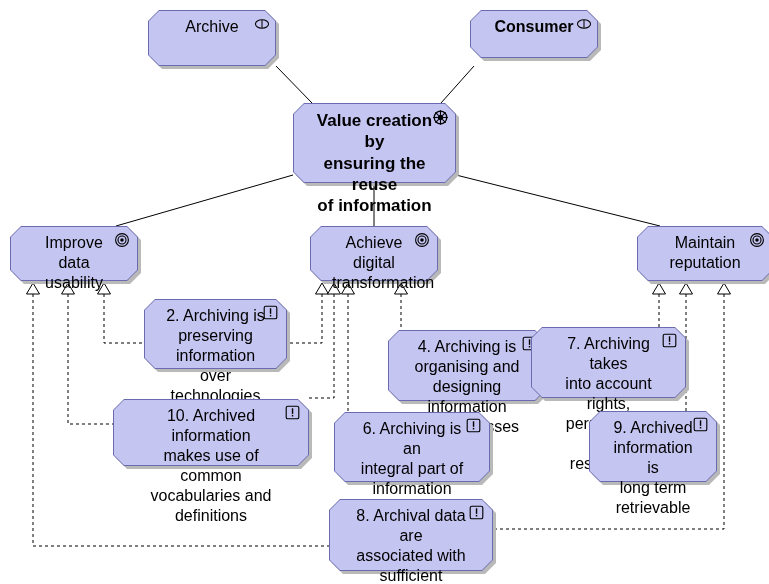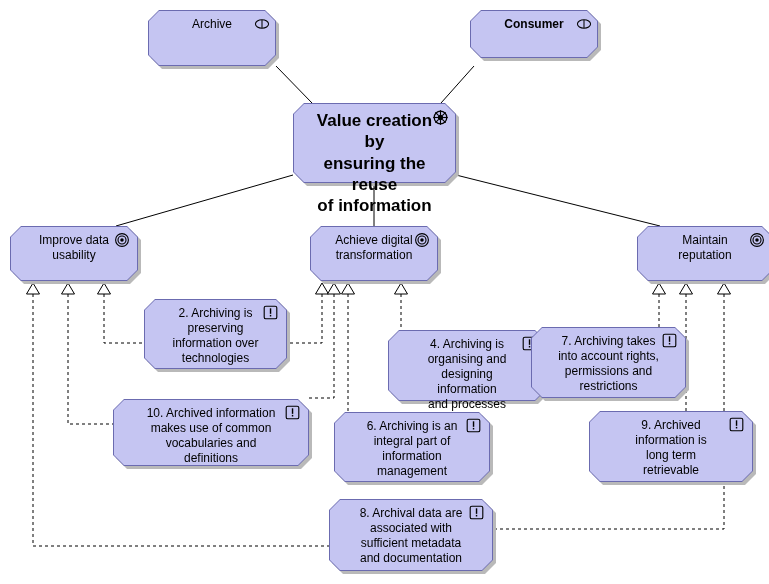--- a/index.html
+++ b/index.html
@@ -28,21 +28,21 @@
   .octwrap .face{
     position:absolute;left:1px;top:1px;width:calc(100% - 2px);height:calc(100% - 2px);
     background:#c5c5f2;
     clip-path:polygon(10px 0,calc(100% - 10px) 0,100% 10px,100% calc(100% - 10px),
                       calc(100% - 10px) 100%,10px 100%,0 calc(100% - 10px),0 10px);
   }
   .label{
     position:absolute;left:0;right:0;top:0;
     text-align:center;
     padding:7px 22px 0 22px;
-    font-size:12px;
+    font-size:16px;
     line-height:1.25;
     color:#000;
     white-space:pre-line;
     box-sizing:border-box;
   }
   .label.bold{font-weight:bold;font-size:17px;}
   .ico{position:absolute;right:7px;top:6px;width:17px;height:17px;}
 </style>
 </head>
 <body>
@@ -221,21 +221,21 @@
         <div class="label">7. Archiving takes
 into account rights,
 permissions and
 restrictions</div>
         <div class="ico"><svg viewBox="0 0 20 20" width="15" height="15">
             <rect x="1.6" y="1.6" width="16.8" height="16.8" rx="2.2" ry="2.2" fill="none" stroke="#000" stroke-width="1.5"></rect>
             <rect x="9.1" y="4.4" width="1.9" height="7.4" fill="#000"></rect>
             <rect x="9.1" y="13.2" width="1.9" height="2.1" fill="#000"></rect>
           </svg></div>
       </div>
-      <div class="octwrap" style="left: 589px; top: 411px; width: 128px; height: 71px; padding-left: 36px;">
+      <div class="octwrap" style="left: 589px; top: 411px; width: 128px; height: 71px;">
         <div class="shadow"></div>
         <div class="outline"></div>
         <div class="face"></div>
         <div class="label">9. Archived
 information is
 long term
 retrievable</div>
         <div class="ico"><svg viewBox="0 0 20 20" width="15" height="15">
             <rect x="1.6" y="1.6" width="16.8" height="16.8" rx="2.2" ry="2.2" fill="none" stroke="#000" stroke-width="1.5"></rect>
             <rect x="9.1" y="4.4" width="1.9" height="7.4" fill="#000"></rect>

